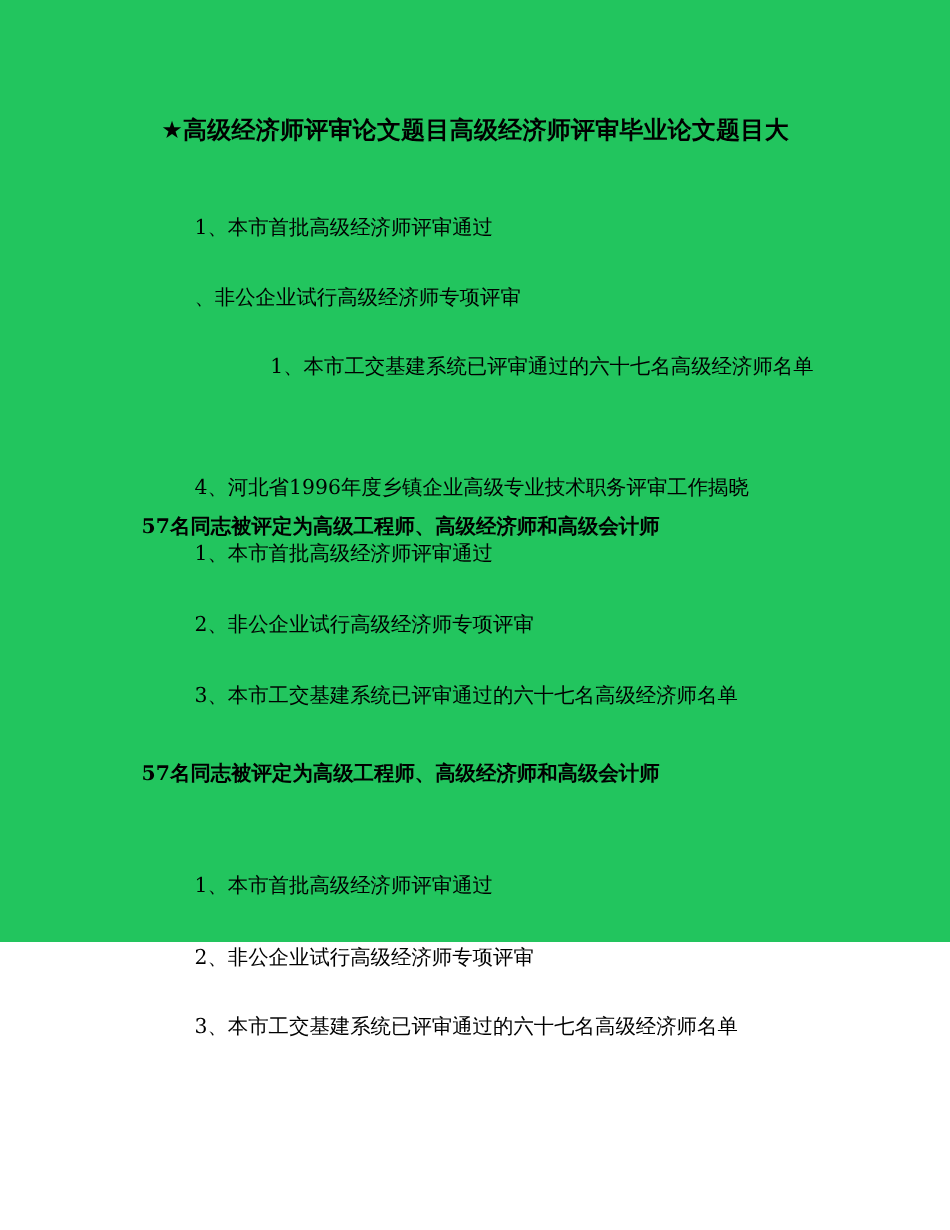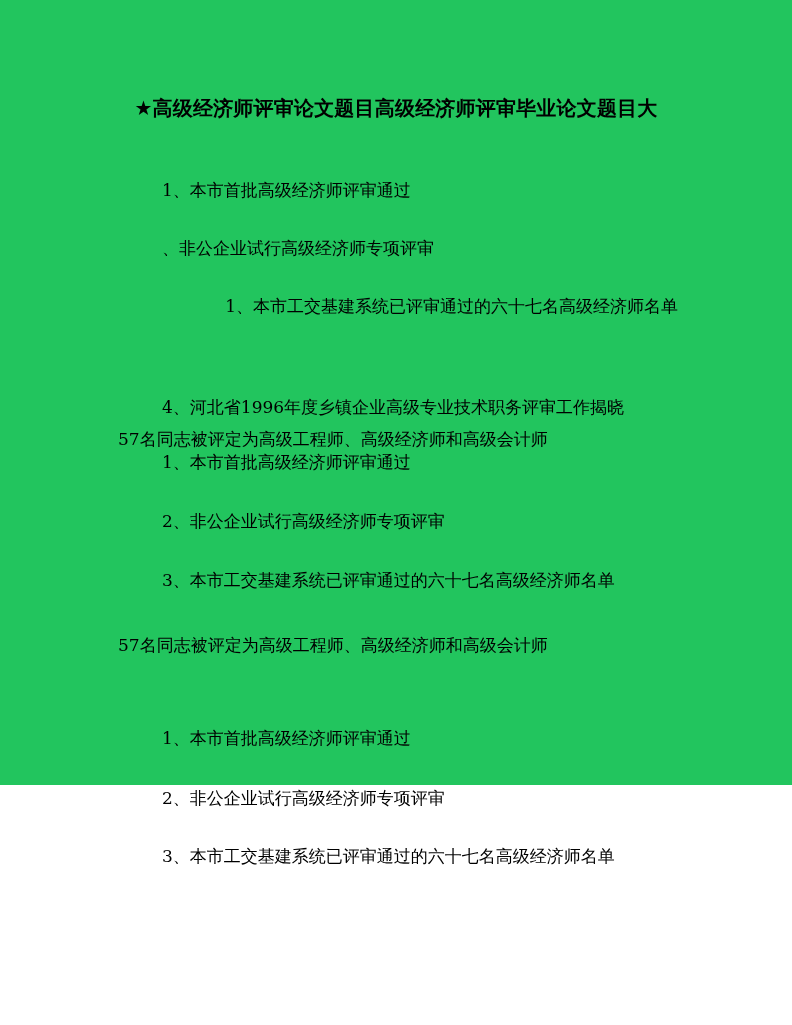--- a/index.html
+++ b/index.html
@@ -47,20 +47,21 @@
       line-height: 28px;
       white-space: nowrap;
     }
     .para .first {
       display: block;
       padding-left: 44px;
     }
     .para .cont {
       display: block;
       padding-left: 0;
+      font-weight: bold;
     }
   </style>
 </head>
 <body>
 
 <div class="page">
 
   <div class="title">
     <span class="line">★高级经济师评审论文题目高级经济师评审毕业论文题目大</span>
   </div>

